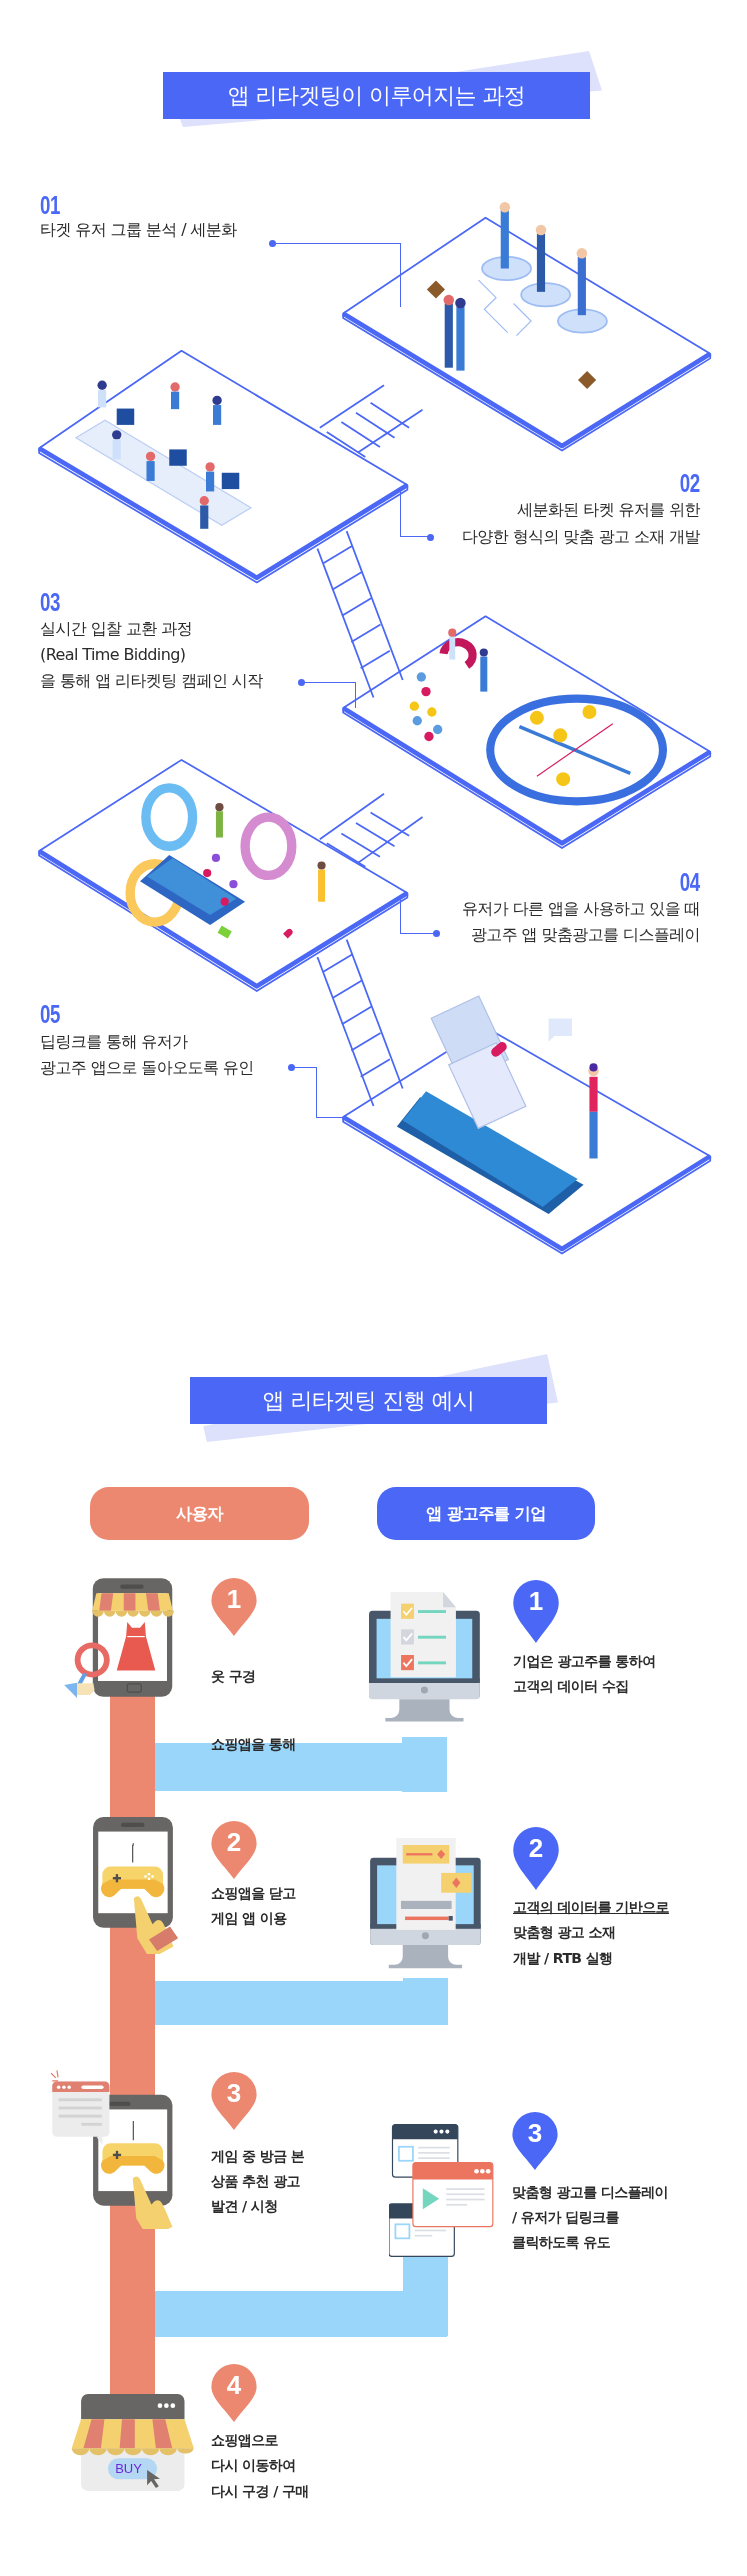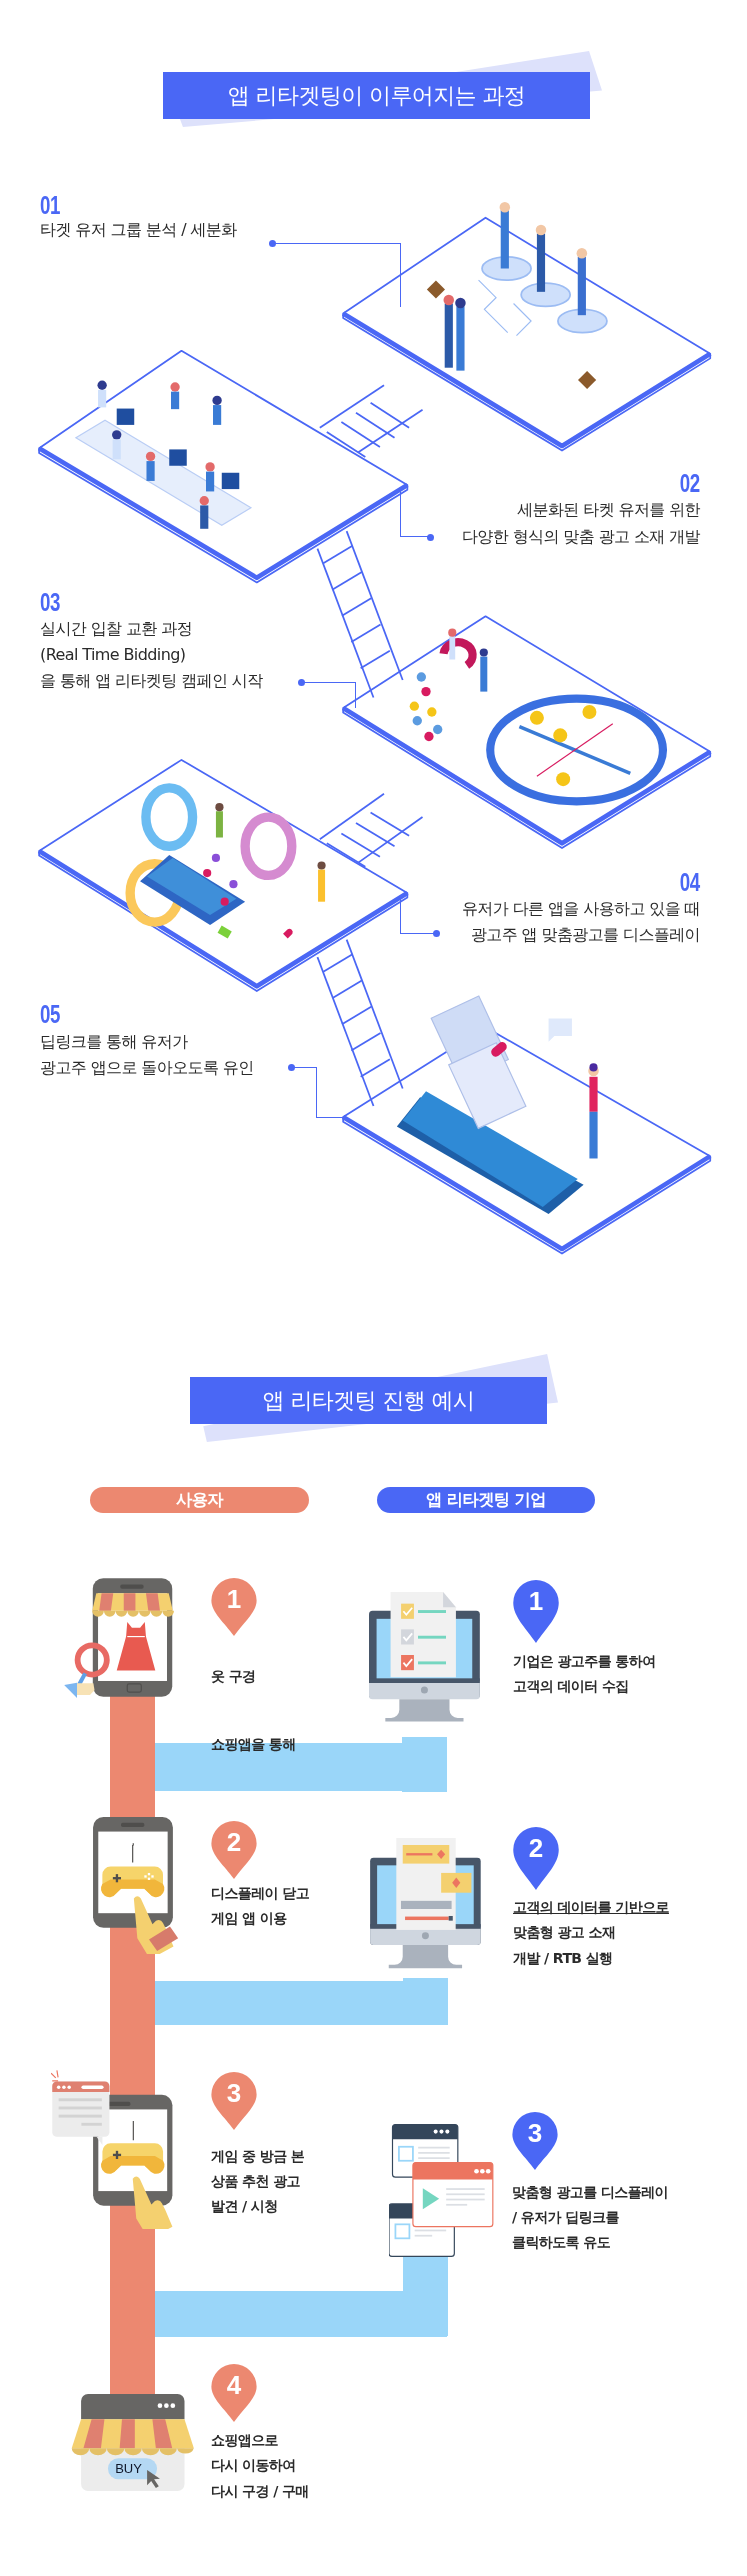--- a/index.html
+++ b/index.html
@@ -15,21 +15,21 @@
   .step-num.right { transform-origin: right top; text-align: right; }
   .step-text { position: absolute; font-size: 16px; line-height: 26px; color: #2a2a2a; letter-spacing: -0.6px; white-space: nowrap; }
   .step-text.right { text-align: right; }
   .dot { position: absolute; width: 7px; height: 7px; border-radius: 50%; background: #4a67f5; }
   .hline { position: absolute; height: 1.2px; background: #4a67f5; }
   .vline { position: absolute; width: 1.2px; background: #4a67f5; }
 
   svg.platforms { position: absolute; left: 0; top: 0; }
 
   
-  .pill { position: absolute; height: 26px; border-radius: 19px; color: #fff; display: flex; align-items: center; justify-content: center; font-size: 16.3px; font-weight: bold; letter-spacing: -0.6px; }
+  .pill { position: absolute; height: 53px; border-radius: 19px; color: #fff; display: flex; align-items: center; justify-content: center; font-size: 16.3px; font-weight: bold; letter-spacing: -0.6px; }
   .trunk { position: absolute; background: #ec8870; }
   .flow { position: absolute; background: #9ad6f9; }
   .marker { position: absolute; width: 46px; height: 58px; }
   .marker .num { position: absolute; left: 0; top: 5.8px; width: 46px; text-align: center; color: #fff; font-size: 26px; font-weight: bold; font-family: "Liberation Sans", sans-serif; }
   .desc { position: absolute; font-size: 14px; line-height: 25px; color: #2a2a2a; font-weight: bold; letter-spacing: -0.6px; white-space: nowrap; }
   .icon-box { position: absolute; }
 </style>
 </head>
 <body>
 
@@ -221,21 +221,21 @@
 <div class="step-text" style="left:40px; top:1055px;">광고주 앱으로 돌아오도록 유인</div>
 <div class="dot" style="left:288px; top:1064px;"></div>
 <div class="hline" style="left:292px; top:1067px; width:25px;"></div>
 <div class="vline" style="left:316px; top:1067px; height:51px;"></div>
 <div class="hline" style="left:316px; top:1117px; width:27px;"></div>
 
 <div class="banner-back" style="left:196px; top:1354px; width:362px; height:88px; clip-path: polygon(2% 82%, 97% 0%, 100% 55%, 3% 100%);"></div>
 <div class="banner" style="left:190px; top:1377px; width:357px; height:47px;">앱 리타겟팅 진행 예시</div>
 
 <div class="pill" style="left:90px; top:1487px; width:219px; background:#ec8870;">사용자</div>
-<div class="pill" style="left:377px; top:1487px; width:218px; background:#4a67f5;">앱 리타겟팅 기업</div>
+<div class="pill" style="left:377px; top:1487px; width:218px; background:#4a67f5;">앱 광고주를 기업</div>
 
 <div class="trunk" style="left:110px; top:1664px; width:45px; height:733px;"></div>
 <div class="flow" style="left:402px; top:1737px; width:45px; height:55px;"></div>
 <div class="flow" style="left:155px; top:1743px; width:291px; height:48px;"></div>
 <div class="flow" style="left:403px; top:1978px; width:45px; height:47px;"></div>
 <div class="flow" style="left:155px; top:1981px; width:292px; height:44px;"></div>
 <div class="flow" style="left:403px; top:2254px; width:45px; height:82px;"></div>
 <div class="flow" style="left:155px; top:2291px; width:292px; height:46px;"></div>
 
 <div class="icon-box" style="left:63px; top:1578px; width:111px; height:123px;">
@@ -314,21 +314,21 @@
     <path d="M70 140 q6 -8 12 0 l20 44 l6 -6 q8 -4 12 4 l6 12 l12 28 l-40 22 l-22 -36 z" fill="#f4d06f"></path>
     <path d="M96 210 l36 -22 l14 20 l-36 22 z" fill="#d77b6b"></path>
   </svg>
 </div>
 <div class="marker" style="left:211px; top:1821px;">
   <svg width="46" height="58" viewBox="0 0 78 100">
       <path d="M39 0 a39 39 0 0 1 39 39 c0 20 -22 38 -39 61 c-17 -23 -39 -41 -39 -61 a39 39 0 0 1 39 -39 z" fill="#ec8870"></path>
     </svg>
   <div class="num">2</div>
 </div>
-<div class="desc" style="left:211px; top:1881px;">디스플레이 닫고</div>
+<div class="desc" style="left:211px; top:1881px;">쇼핑앱을 닫고</div>
 <div class="desc" style="left:211px; top:1906px;">게임 앱 이용</div>
 
 <div class="icon-box" style="left:370px; top:1838px; width:112px; height:142px;">
   <svg width="112" height="142" viewBox="0 0 192 244">
     <rect x="0" y="34" width="190" height="150" rx="6" fill="#475669"></rect>
     <rect x="12" y="47" width="166" height="112" fill="#9ad6f9"></rect>
     <rect x="0" y="150" width="190" height="34" rx="6" fill="#cfd6df"></rect>
     <rect x="0" y="148" width="190" height="8" fill="#475669"></rect>
     <circle cx="95" cy="168" r="6" fill="#9ea7b2"></circle>
     <path d="M56 184 h78 v20 a14 14 0 0 0 14 14 h10 v6 h-126 v-6 h10 a14 14 0 0 0 14 -14 z" fill="#aab2bd"></path>
@@ -433,21 +433,21 @@
     <path d="M17 12 a12 12 0 0 1 12 -12 h153 a12 12 0 0 1 12 12 v31 h-177 z" fill="#676664"></path>
     <circle cx="152" cy="20" r="4" fill="#fff"></circle>
       <circle cx="163" cy="20" r="4" fill="#fff"></circle>
       <circle cx="174" cy="20" r="4" fill="#fff"></circle>
     <path d="M17 43 h177 l16 50 h-209 z" fill="#f4d06f"></path>
     <path d="M35 43 h22 l-6 50 h-30 z M87 43 h22 v50 h-26 z M139 43 h22 l12 50 h-28 z" fill="#df8070"></path>
     <path d="M1 93 a15 12 0 0 0 30 0 a15 12 0 0 0 30 0 a15 12 0 0 0 30 0 a15 12 0 0 0 30 0 a15 12 0 0 0 30 0 a15 12 0 0 0 30 0 a15 12 0 0 0 29 0 z" fill="#e4c066"></path>
     <rect x="63" y="110" width="84" height="36" rx="18" fill="#b4d8f3"></rect>
     <path d="M130 130 l0 26 l7 -7 l8 12 l5 -3 l-8 -12 l10 -1 z" fill="#676664"></path>
   </svg>
-  <div style="position:absolute; left:37px; top:67px; width:41px; text-align:center; color:#0f172a; font-size:13px; font-family:'Liberation Sans', sans-serif;">BUY</div>
+  <div style="position:absolute; left:37px; top:67px; width:41px; text-align:center; color:#6d28d9; font-size:13px; font-family:'Liberation Sans', sans-serif;">BUY</div>
 </div>
 <div class="marker" style="left:211px; top:2364px;">
   <svg width="46" height="58" viewBox="0 0 78 100">
       <path d="M39 0 a39 39 0 0 1 39 39 c0 20 -22 38 -39 61 c-17 -23 -39 -41 -39 -61 a39 39 0 0 1 39 -39 z" fill="#ec8870"></path>
     </svg>
   <div class="num">4</div>
 </div>
 <div class="desc" style="left:211px; top:2428px;">쇼핑앱으로</div>
 <div class="desc" style="left:211px; top:2453px;">다시 이동하여</div>
 <div class="desc" style="left:211px; top:2479px;">다시 구경 / 구매</div>

